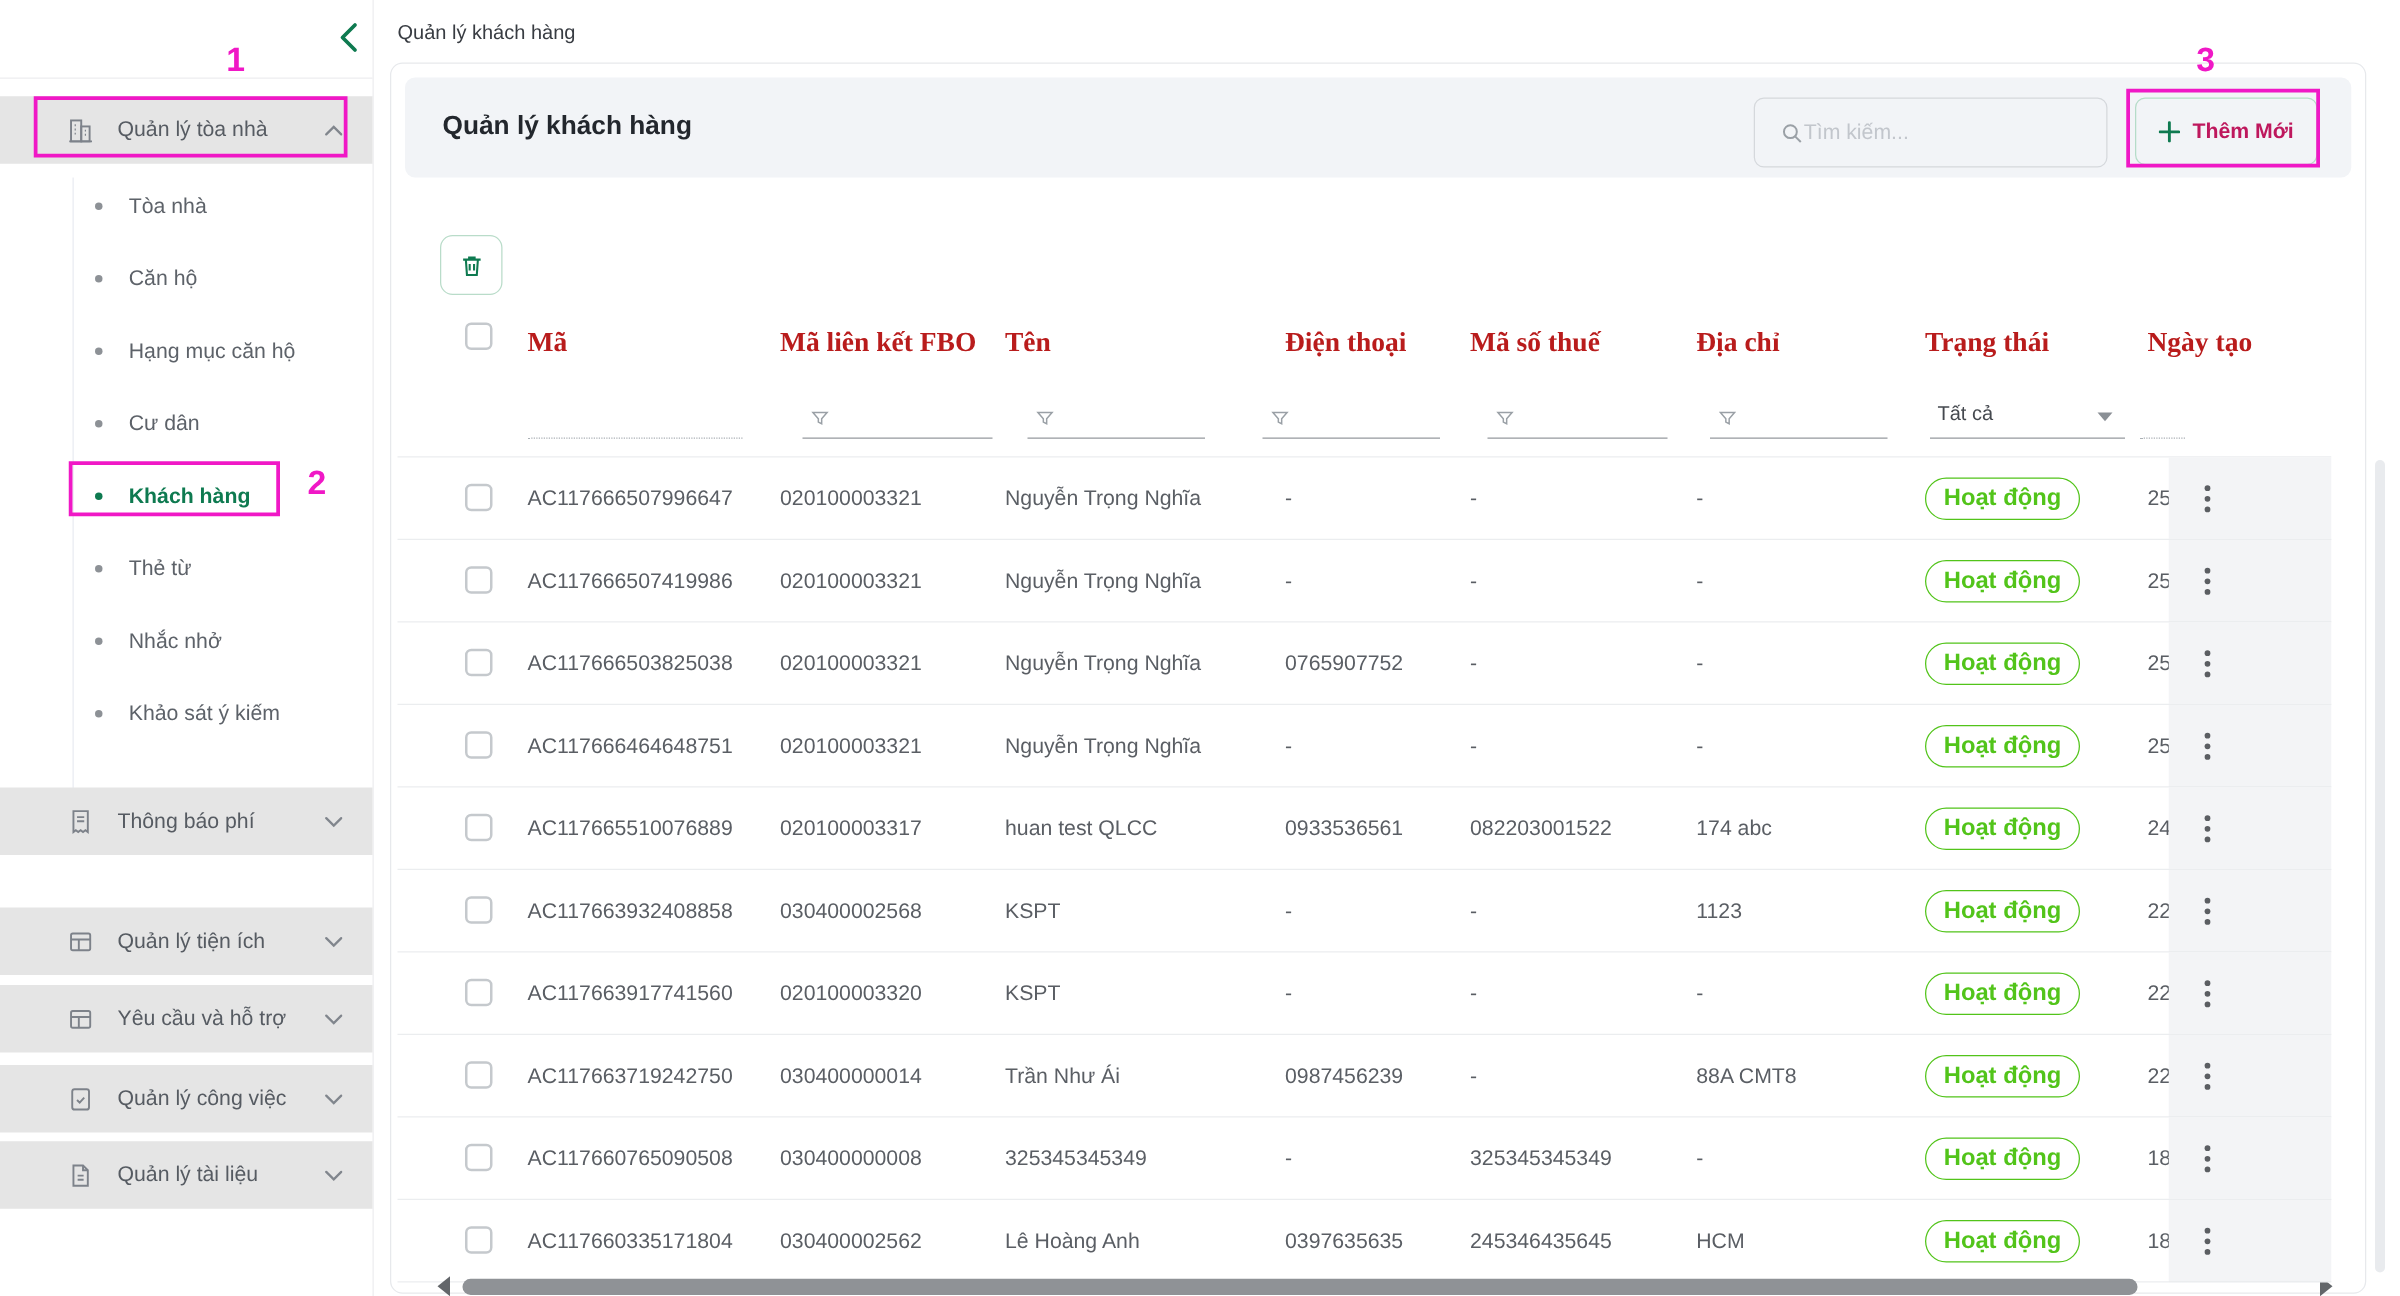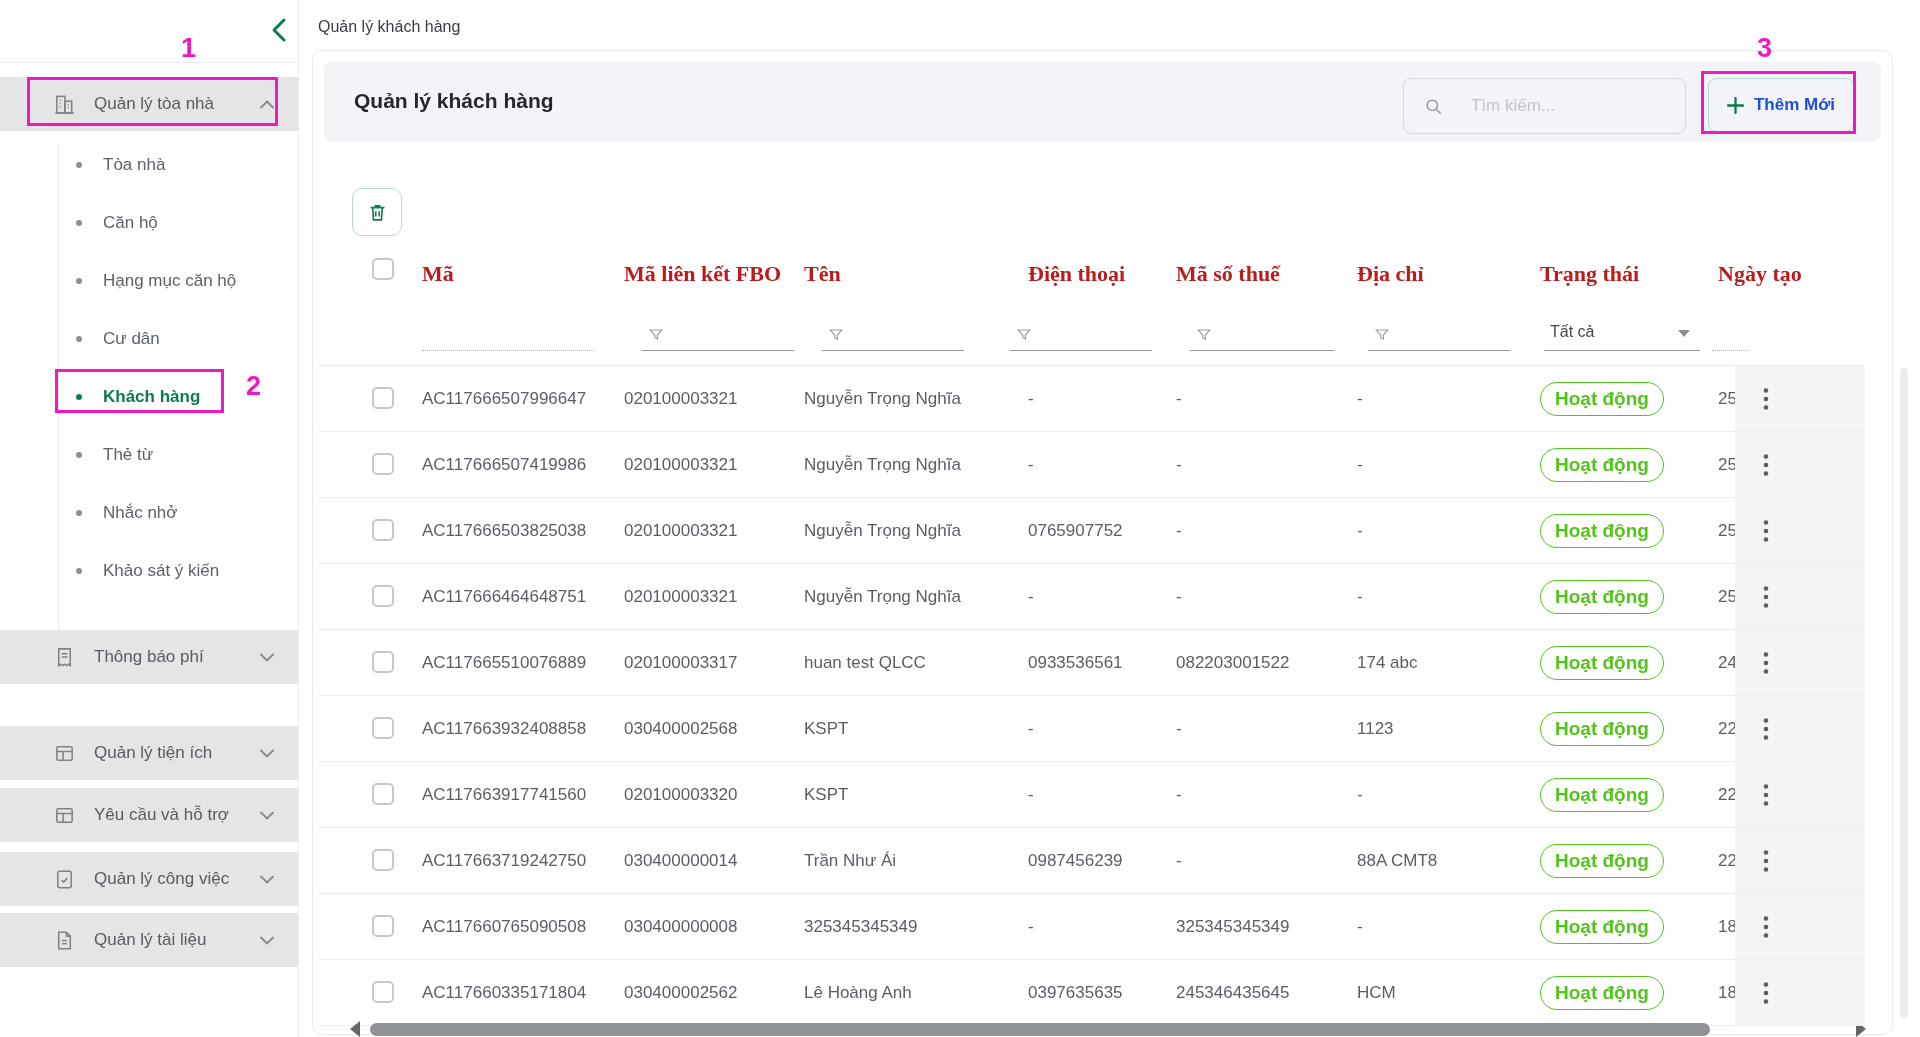--- a/index.html
+++ b/index.html
@@ -24,25 +24,25 @@
   .subitem.active .bullet  { background:#0e7a50; }
   .subitem.active .sublabel{ color:#0e7a50; font-weight:700; }
 
   
   .breadcrumb { position:absolute; left:318px; top:18px; font-size:16px; color:#383c42; }
   .card { position:absolute; left:312px; top:50px; width:1581px; height:985px; border:1px solid #e7e9ec; border-radius:10px; background:#fff; }
   .band { position:absolute; left:324px; top:62px; width:1557px; height:80px; background:#f2f4f7; border-radius:8px; }
   .panel-title { position:absolute; left:354px; top:89px; font-size:21px; font-weight:700; color:#23272d; }
 
   .searchbox { position:absolute; left:1403px; top:78px; width:283px; height:56px; border:1px solid #d5d8dc; border-radius:8px; display:flex; align-items:center; }
-  .searchbox input { border:none; outline:none; background:transparent; margin-left:28px; font-size:17px; color:#5a5e64; width:200px; font-family:"Liberation Sans",sans-serif; }
+  .searchbox input { border:none; outline:none; background:transparent; margin-left:0; font-size:17px; color:#5a5e64; width:200px; font-family:"Liberation Sans",sans-serif; }
   .searchbox input::placeholder { color:#c2c6cc; }
   .search-ic { margin-left:20px; display:flex; }
 
-  .addbtn { position:absolute; left:1708px; top:78px; width:146px; height:54px; border:1.5px solid #b5dcc8; border-radius:8px; display:flex; align-items:center; justify-content:center; gap:10px; color:#1d4ed8; font-weight:700; font-size:17px; cursor:pointer; background:transparent; }
+  .addbtn { position:absolute; left:1708px; top:78px; width:146px; height:54px; border:1.5px solid #b5dcc8; border-radius:8px; display:flex; align-items:center; justify-content:center; gap:10px; color:#be185d; font-weight:700; font-size:17px; cursor:pointer; background:transparent; }
 
   .trashbtn { position:absolute; left:352px; top:188px; width:50px; height:48px; border:1px solid #b9dcc9; border-radius:10px; display:flex; align-items:center; justify-content:center; background:#fff; cursor:pointer; }
 
   
   .tablezone { position:absolute; left:318px; top:245px; width:1547px; height:784px; }
   .hcell { position:absolute; top:16px; font-size:22px; font-weight:700; color:#b91c1c; white-space:nowrap;font-family:Liberation Serif, serif; }
   .headcb, .cb { width:22px; height:22px; border:2px solid #c5c9cd; border-radius:5px; background:#fff; cursor:pointer; }
   .headcb { position:absolute; left:54px; top:13px; }
 
   .fcell { position:absolute; top:62px; height:44px; border-bottom:1px solid #95999e; cursor:text; }
@@ -141,21 +141,21 @@
       <div class="subitem">
         <span class="bullet"></span>
         <span class="sublabel">Thẻ từ</span>
       </div>
       <div class="subitem">
         <span class="bullet"></span>
         <span class="sublabel">Nhắc nhở</span>
       </div>
       <div class="subitem">
         <span class="bullet"></span>
-        <span class="sublabel">Khảo sát ý kiến</span>
+        <span class="sublabel">Khảo sát ý kiếm</span>
       </div>
     </div>
 
   <div class="group" style="top:630px">
     <span class="gicon">
       <svg width="23" height="23" viewBox="0 0 24 24" fill="none" stroke="#7d828a" stroke-width="1.6">
         <path d="M6 3h12v17.5l-2-1.5-2 1.5-2-1.5-2 1.5-2-1.5-2 1.5V3z"></path>
           <path d="M9 8h6M9 11.5h6"></path>
       </svg>
     </span>

